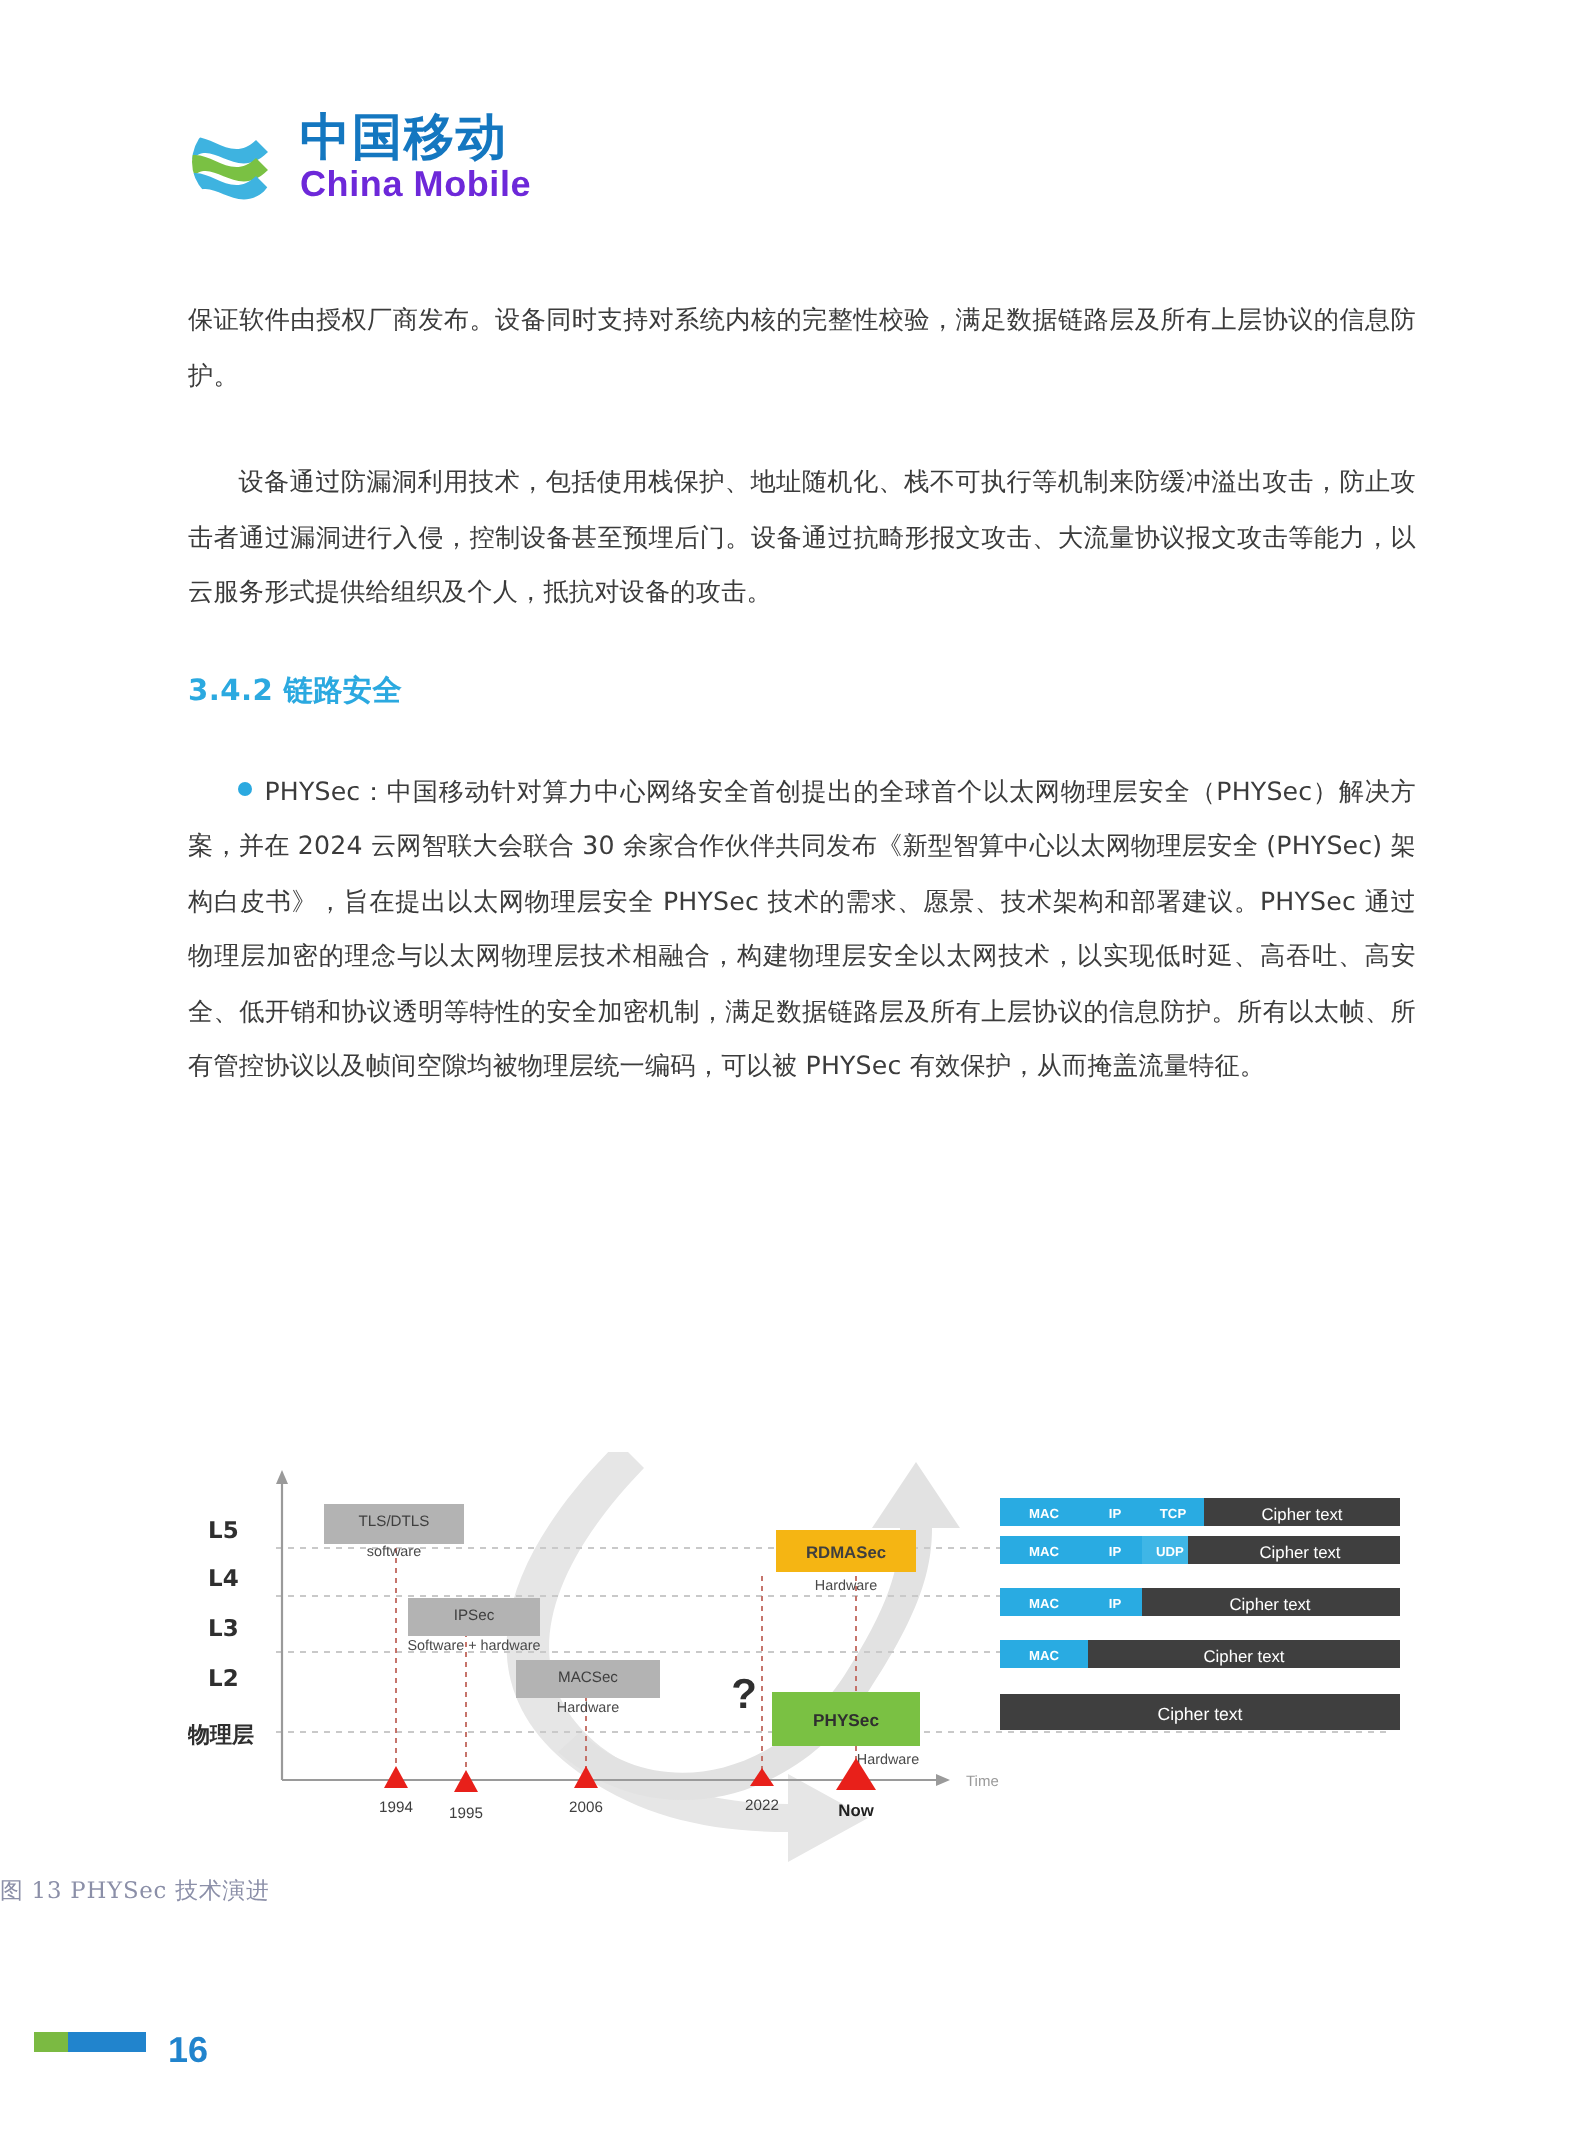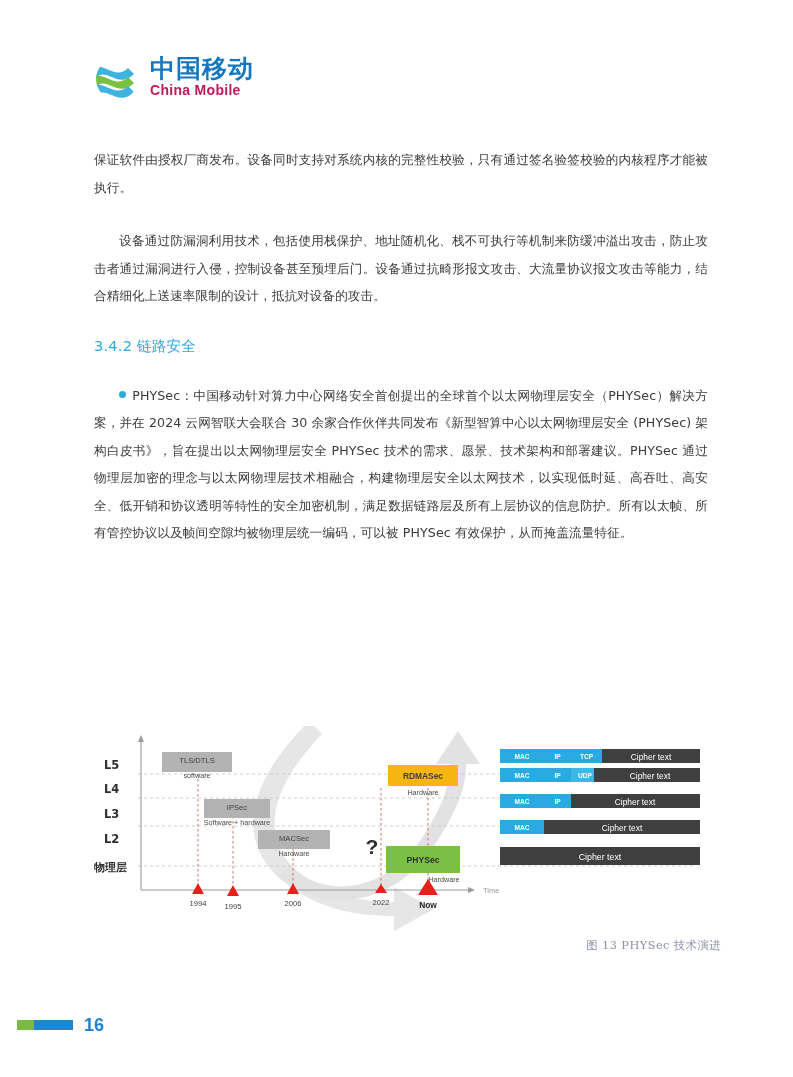--- a/index.html
+++ b/index.html
@@ -12,41 +12,41 @@
     position: relative;
     overflow: hidden;
   }
 
   
   .header {
     position: absolute;
     left: 94px;
     top: 56px;
     display: flex;
-    align-items: flex-start;
+    align-items: flex-end;
   }
   .logo-mark {
     width: 46px;
     height: 46px;
     position: relative;
     margin-right: 10px;
     flex: none;
   }
   .logo-text-cn {
     font-family: "DejaVu Sans", sans-serif;
     font-size: 25px;
     font-weight: 700;
     color: #1477c0;
     letter-spacing: 1px;
     line-height: 1.05;
   }
   .logo-text-en {
-    font-size: 14px;
+    font-size: 18px;
     font-weight: 600;
-    color: #be185d;
+    color: #6d28d9;
     letter-spacing: 0.3px;
     line-height: 1.2;
   }
 
   
   .content {
     position: absolute;
     left: 94px;
     top: 146px;
     width: 614px;
@@ -62,21 +62,21 @@
     letter-spacing: 0.1px;
   }
   p.indent { text-indent: 2em; }
   .gap { height: 13px; }
   .gap-sm { height: 10px; }
 
   h3.section-title {
     margin: 0;
     font-family: "DejaVu Sans", sans-serif;
     font-size: 14.6px;
-    font-weight: 400;
+    font-weight: 700;
     color: #2ba9e0;
     letter-spacing: 0.2px;
     line-height: 26px;
   }
 
   .bullet-para {
     position: relative;
     padding-left: 0;
   }
   .bullet-dot {
@@ -97,34 +97,33 @@
     width: 614px;
     height: 210px;
   }
   .figure svg { display: block; }
 
   .fig-caption {
     position: absolute;
     left: 0;
     top: 938px;
     width: 721px;
-    text-align: right;
+    text-align: left;
     font-family: "DejaVu Serif", serif;
     font-size: 11.4px;
     color: #8b8fa8;
     letter-spacing: 0.4px;
   }
 
   
   .footer {
     position: absolute;
     left: 17px;
     top: 1016px;
     display: flex;
-    align-items: center;
   }
   .foot-bar-green {
     width: 17px;
     height: 10px;
     background: #7bba42;
   }
   .foot-bar-blue {
     width: 39px;
     height: 10px;
     background: #2184cd;
@@ -159,26 +158,26 @@
     </svg>
   </div>
   <div>
     <div class="logo-text-cn">中国移动</div>
     <div class="logo-text-en">China Mobile</div>
   </div>
 </div>
 
 <div class="content">
 
-  <p class="para">保证软件由授权厂商发布。设备同时支持对系统内核的完整性校验，只有通过签名验签校验的内核程序才能被执行。</p>
+  <p class="para">保证软件由授权厂商发布。设备同时支持对系统内核的完整性校验，满足数据链路层及所有上层协议的信息防护。</p>
   <div class="gap"></div>
 
   <div class="gap"></div>
 
-  <p class="para indent">设备通过防漏洞利用技术，包括使用栈保护、地址随机化、栈不可执行等机制来防缓冲溢出攻击，防止攻击者通过漏洞进行入侵，控制设备甚至预埋后门。设备通过抗畸形报文攻击、大流量协议报文攻击等能力，结合精细化上送速率限制的设计，抵抗对设备的攻击。</p>
+  <p class="para indent">设备通过防漏洞利用技术，包括使用栈保护、地址随机化、栈不可执行等机制来防缓冲溢出攻击，防止攻击者通过漏洞进行入侵，控制设备甚至预埋后门。设备通过抗畸形报文攻击、大流量协议报文攻击等能力，以云服务形式提供给组织及个人，抵抗对设备的攻击。</p>
   <div class="gap"></div>
   <div class="gap-sm"></div>
 
   <h3 class="section-title">3.4.2 链路安全</h3>
   <div class="gap-sm"></div>
 
   <div class="gap"></div>
 
   <p class="para indent bullet-para"><span class="bullet-dot"></span><span>PHYSec：中国移动针对算力中心网络安全首创提出的全球首个以太网物理层安全（PHYSec）解决方案，并在 2024 云网智联大会联合 30 余家合作伙伴共同发布《新型智算中心以太网物理层安全 (PHYSec) 架构白皮书》，旨在提出以太网物理层安全 PHYSec 技术的需求、愿景、技术架构和部署建议。PHYSec 通过物理层加密的理念与以太网物理层技术相融合，构建物理层安全以太网技术，以实现低时延、高吞吐、高安全、低开销和协议透明等特性的安全加密机制，满足数据链路层及所有上层协议的信息防护。所有以太帧、所有管控协议以及帧间空隙均被物理层统一编码，可以被 PHYSec 有效保护，从而掩盖流量特征。</span></p>
 </div>

